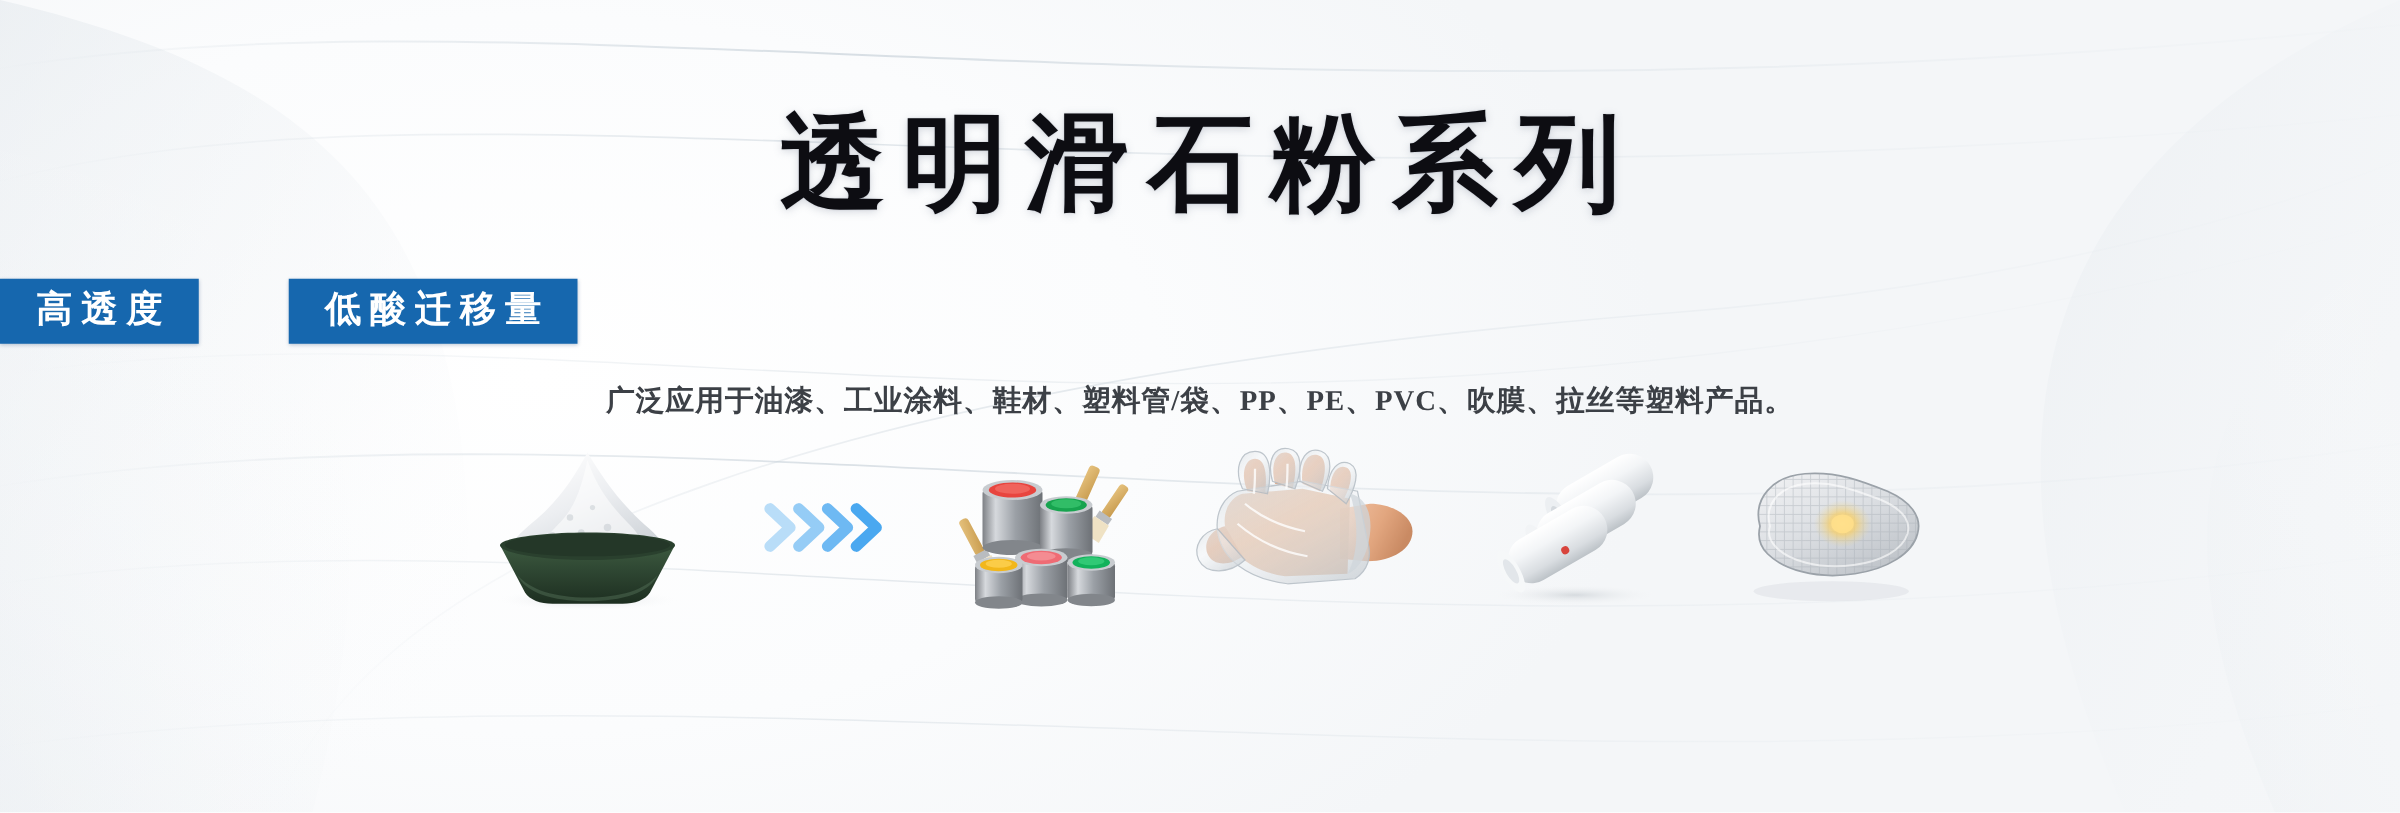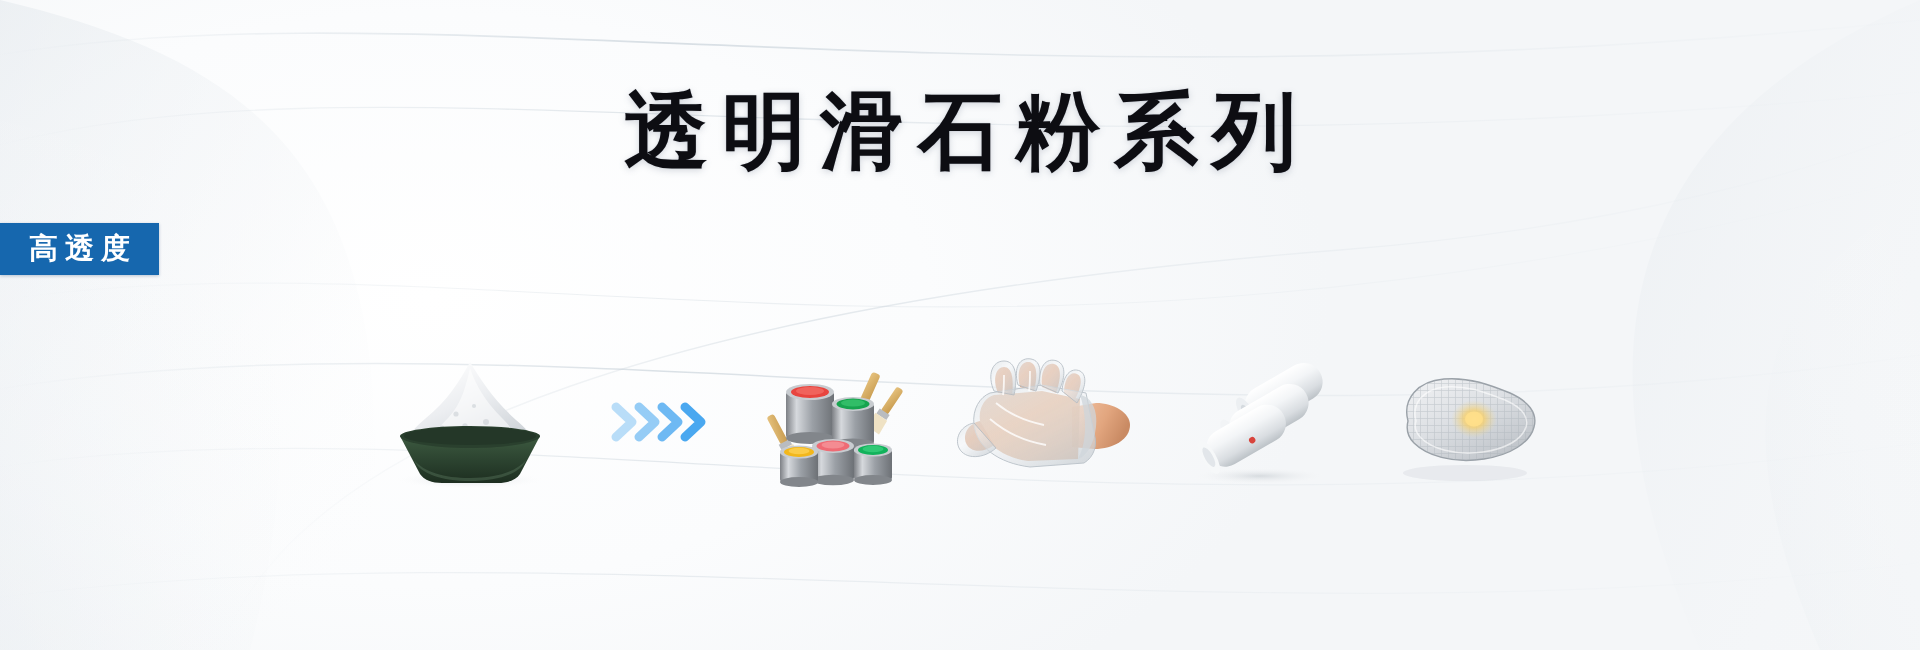--- a/index.html
+++ b/index.html
@@ -118,22 +118,24 @@
     <path d="M220,650 C300,430 700,300 1340,250 C1620,228 1820,170 1940,120" stroke="url(#gline)" stroke-width="1.4" fill="none" opacity=".6"></path>
     <path d="M0,300 C340,250 700,330 1180,300 C1500,280 1760,220 1920,176" stroke="url(#gline)" stroke-width="1.1" fill="none" opacity=".45"></path>
   </svg>
 
   <div class="content">
 
     <div class="title">透明滑石粉系列</div>
 
     <div class="badges">
       <div class="badge">高透度</div>
+      <div class="badge">低酸迁移量</div>
     </div>
 
+    <div class="subtitle">广泛应用于油漆、工业涂料、鞋材、塑料管/袋、PP、PE、PVC、吹膜、拉丝等塑料产品。</div>
 
     <div class="strip">
 
       <div class="cell c-bowl">
         <svg width="200" height="132" viewBox="0 0 200 132">
           <defs>
             <linearGradient id="bowlG" x1="0" y1="0" x2="0" y2="1">
               <stop offset="0%" stop-color="#3d5a40"></stop>
               <stop offset="45%" stop-color="#2e4632"></stop>
               <stop offset="100%" stop-color="#1d2e20"></stop>

